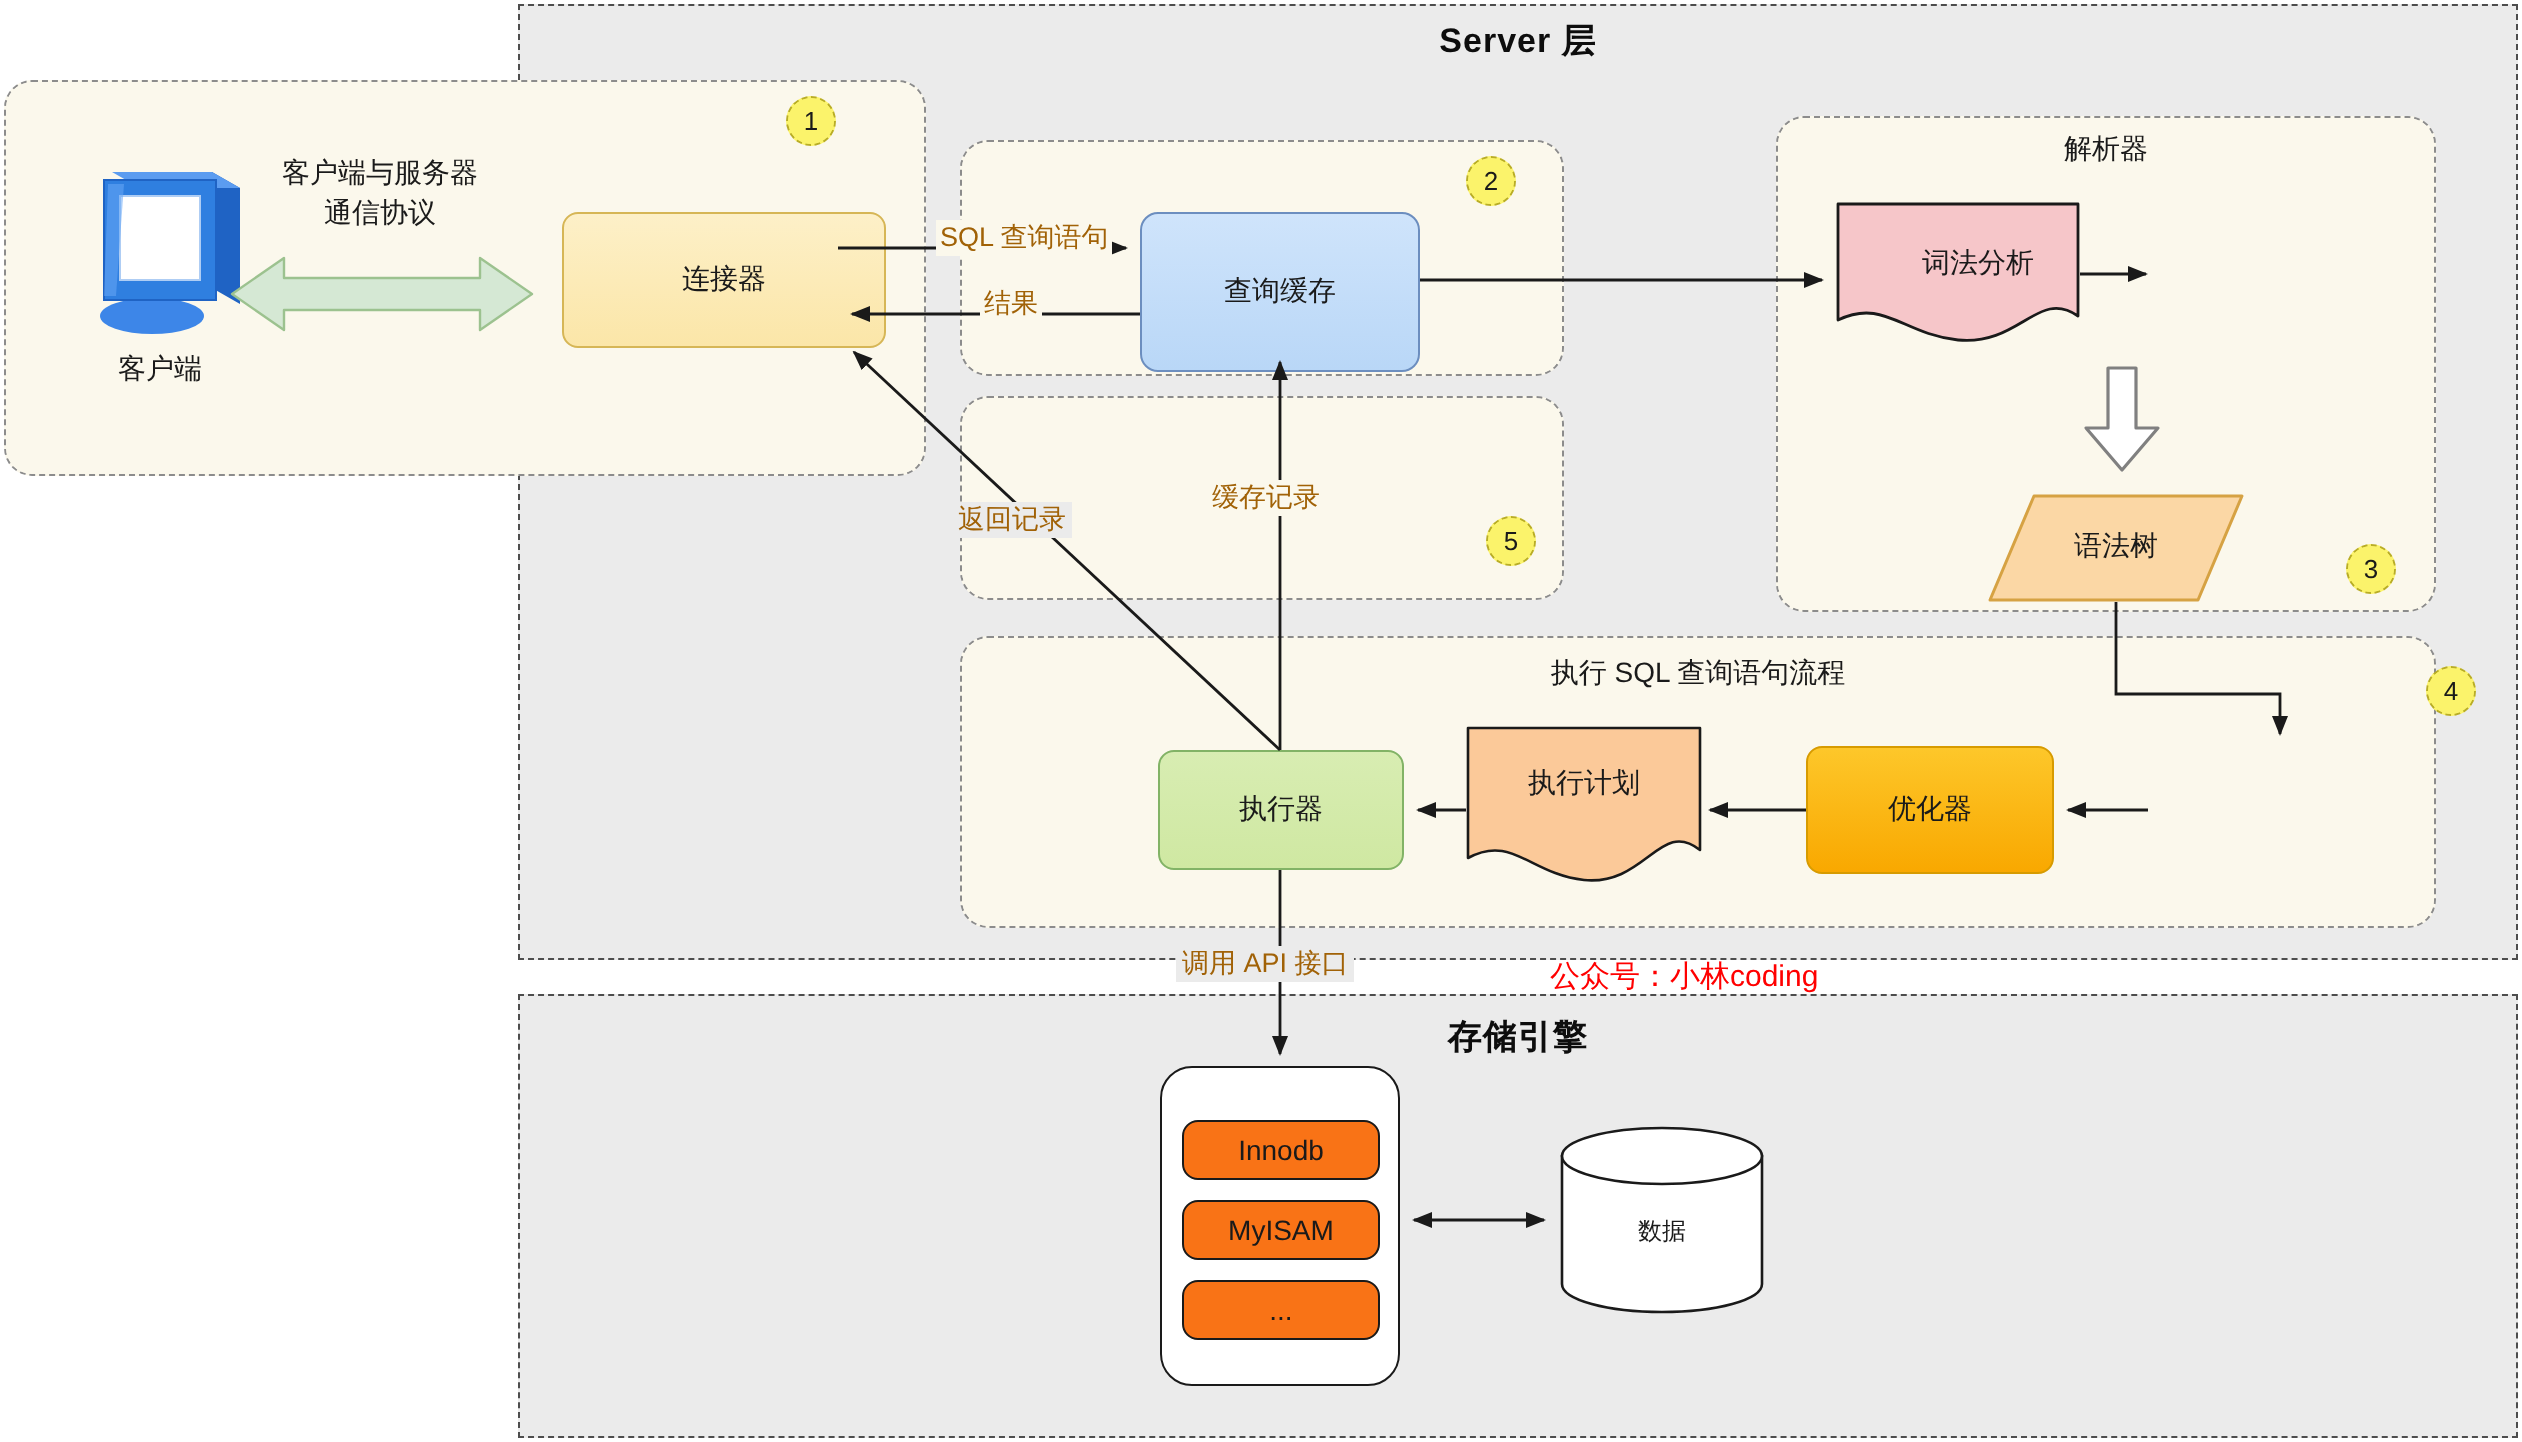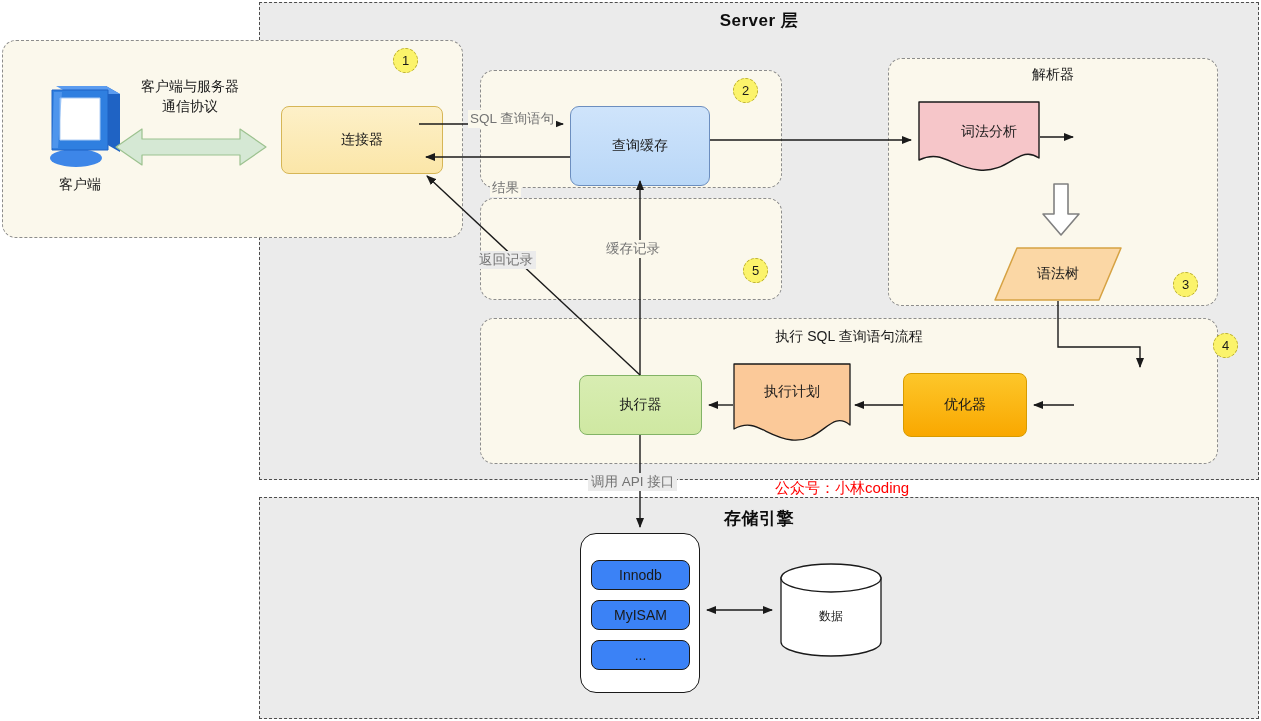--- a/index.html
+++ b/index.html
@@ -86,21 +86,21 @@
   }
   .n-opt{
     background:linear-gradient(180deg,#fdc72a 0%,#f9a800 100%);
     border:1.4px solid #d79b00;
   }
   .n-pre{
     background:linear-gradient(180deg,#f2b9c2 0%,#e8808f 100%);
     border:1.4px solid #b85450;
   }
   .n-plain{
-    background:#3b82f6;
+    background:#f97316;
     border:1.4px solid #1a1a1a;
     border-radius:8px;
     font-size:14px;
   }
   .n-engine-shell{
     background:#ffffff;
     border:1.4px solid #1a1a1a;
     border-radius:16px;
   }
 
@@ -124,21 +124,21 @@
   .cyl .lbl{
     position:absolute;left:0;right:0;top:50%;
     transform:translateY(-50%);
     text-align:center;font-size:12px;color:#1a1a1a;
   }
 
   
   .elabel{
     position:absolute;
     font-size:13.5px;
-    color:#737373;
+    color:#a16207;
     white-space:nowrap;
     background:transparent;
   }
   .elabel.boxed{background:#fbf8ec;padding:0 2px;}
   .elabel.greyed{background:#ebebeb;padding:0 3px;}
 
   .watermark{
     position:absolute;
     font-size:15px;
     color:#ff0000;
@@ -290,20 +290,20 @@
     <line x1="640" y1="375" x2="640" y2="181" stroke="#1a1a1a" stroke-width="1.4" marker-end="url(#ah)"></line>
 
     <line x1="640" y1="375" x2="427" y2="176" stroke="#1a1a1a" stroke-width="1.4" marker-end="url(#ah)"></line>
 
     <line x1="640" y1="435" x2="640" y2="527" stroke="#1a1a1a" stroke-width="1.4" marker-end="url(#ah)"></line>
 
     <line x1="707" y1="610" x2="772" y2="610" stroke="#1a1a1a" stroke-width="1.5" marker-end="url(#ah)" marker-start="url(#ah-start)"></line>
   </svg>
 
   <div class="elabel boxed" style="left:468px;top:110px;">SQL 查询语句</div>
-  <div class="elabel boxed" style="left:490px;top:143px;margin-top:36px;">结果</div>
+  <div class="elabel boxed" style="left:490px;top:143px;">结果</div>
   <div class="elabel boxed" style="left:604px;top:240px;">缓存记录</div>
   <div class="elabel greyed" style="left:476px;top:251px;">返回记录</div>
   <div class="elabel greyed" style="left:588px;top:473px;">调用 API 接口</div>
 
   <div class="watermark" style="left:775px;top:479px;">公众号：小林coding</div>
 
 </div>
 
 </body></html>

